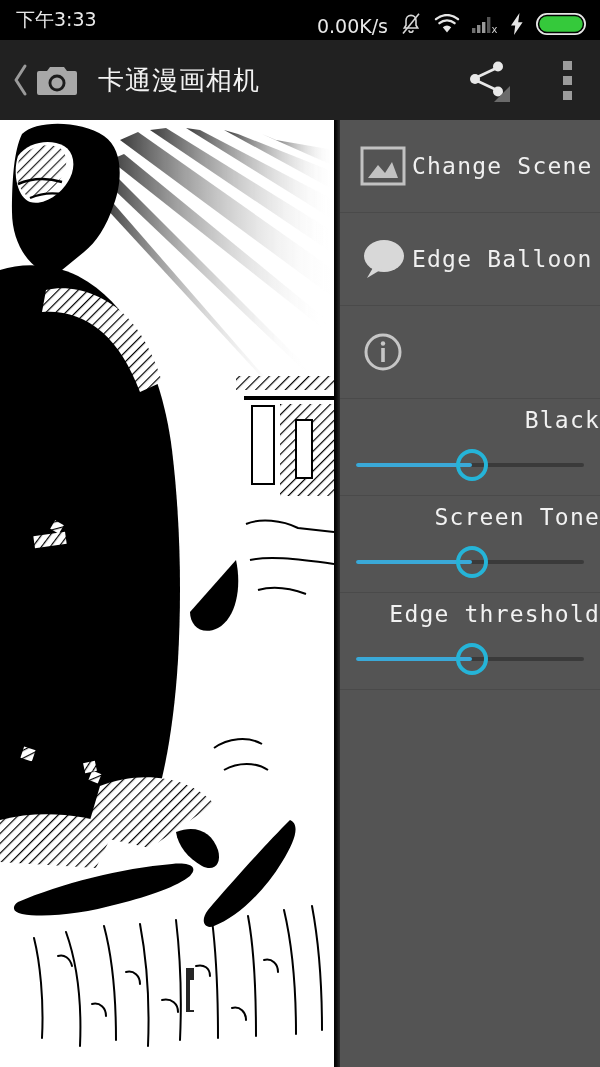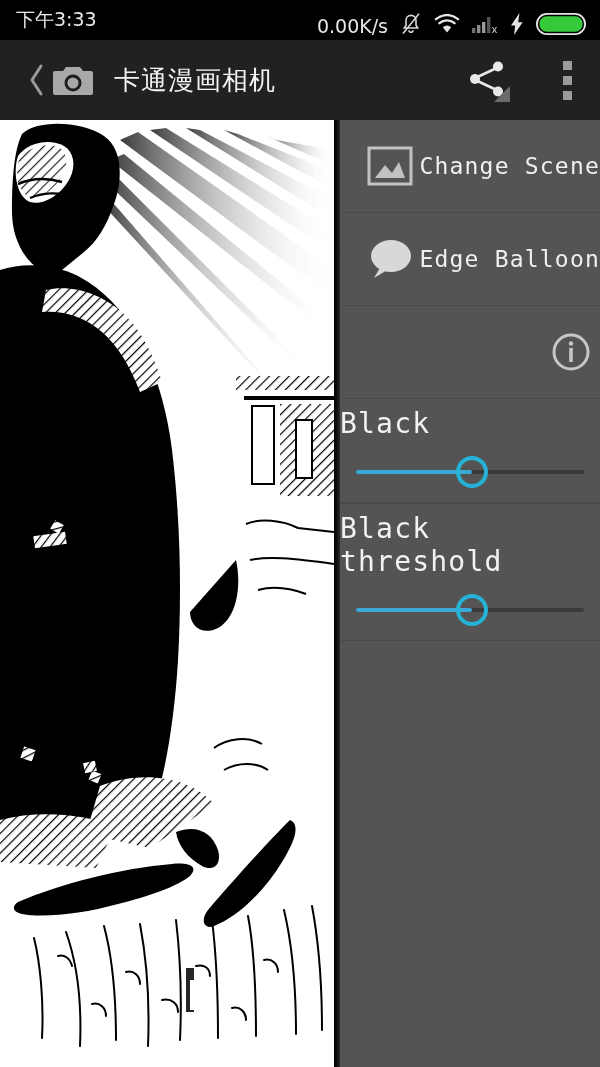--- a/index.html
+++ b/index.html
@@ -18,21 +18,21 @@
     color:#e8e8e8; font-size:19px; letter-spacing:0px;
     font-family:"DejaVu Sans", sans-serif;
   }
   #status-right { margin-left:auto; display:flex; align-items:center; gap:12px;margin-top:12px; }
   #net-speed { color:#e8e8e8; font-size:19px; font-family:"DejaVu Sans", sans-serif; }
   .sb-ico { display:block; }
 
   
   #title-bar {
     position:absolute; left:0; top:40px; width:600px; height:80px;
-    background:#212121; display:flex; align-items:center; padding:0 22px 0 24px;
+    background:#212121; display:flex; align-items:center; padding:0 22px 0 8px;
   }
   #back-chevron { width:26px; display:flex; align-items:center; justify-content:center; }
   #camera-icon { margin-left:2px; display:flex; align-items:center; }
   #app-title {
     color:#f2f2f2; font-size:26px; margin-left:20px; letter-spacing:1px;
     font-family:"DejaVu Sans", sans-serif; font-weight:400;
   }
   #title-actions { margin-left:auto; display:flex; align-items:center; gap:46px; }
   #share-button { position:relative; width:44px; height:44px; }
   #overflow-button { width:22px; height:44px; display:flex; flex-direction:column;
@@ -51,32 +51,32 @@
   }
 
   
   #side-panel {
     position:absolute; left:340px; top:120px; width:260px; height:947px;
     background:#545454;
   }
   .divider { height:1px; background:#5e5e5e; border-top:1px solid #4a4a4a; }
 
   .menu-row {
-    display:flex; align-items:center; height:92px; padding-left:14px;justify-content:flex-end;
+    display:flex; align-items:center; height:92px; padding-left:14px;
   }
   .menu-icon { width:58px; display:flex; align-items:center; justify-content:center; }
   .menu-label {
     color:#f0f0f0; font-size:23px; letter-spacing:1.2px;
     font-family:"DejaVu Sans Mono", monospace;
   }
 
   
   .slider-block { padding:8px 0 10px 0; }
   .slider-label {
-    color:#f2f2f2; font-size:28px; text-align:left; letter-spacing:1.2px;
+    color:#f2f2f2; font-size:23px; text-align:right; letter-spacing:1.2px;
     font-family:"DejaVu Sans Mono", monospace; margin-bottom:12px;
   }
   .slider-row { position:relative; height:40px; margin:0 16px; }
   .track-bg {
     position:absolute; left:0; right:0; top:18px; height:4px;
     background:#3a3a3a; border-radius:2px;
   }
   .track-fill {
     position:absolute; left:0; top:18px; height:4px;
     background:#3aa9d8; border-radius:2px;
@@ -327,26 +327,34 @@
     <div class="slider-block">
       <div class="slider-label">Black</div>
       <div class="slider-row">
         <div class="track-bg"></div>
         <div class="track-fill" style="width:51%"></div>
         <div class="thumb" style="left:51%"></div>
       </div>
     </div>
     <div class="divider"></div>
 
-    <div class="divider"></div>
-
     <div class="slider-block">
-      <div class="slider-label">Black threshold</div>
+      <div class="slider-label">Screen Tone</div>
       <div class="slider-row">
         <div class="track-bg"></div>
         <div class="track-fill" style="width:51%"></div>
         <div class="thumb" style="left:51%"></div>
       </div>
     </div>
     <div class="divider"></div>
 
+    <div class="slider-block">
+      <div class="slider-label">Edge threshold</div>
+      <div class="slider-row">
+        <div class="track-bg"></div>
+        <div class="track-fill" style="width:51%"></div>
+        <div class="thumb" style="left:51%"></div>
+      </div>
+    </div>
+    <div class="divider"></div>
+
   </div>
 </div>
 
 </body></html>

